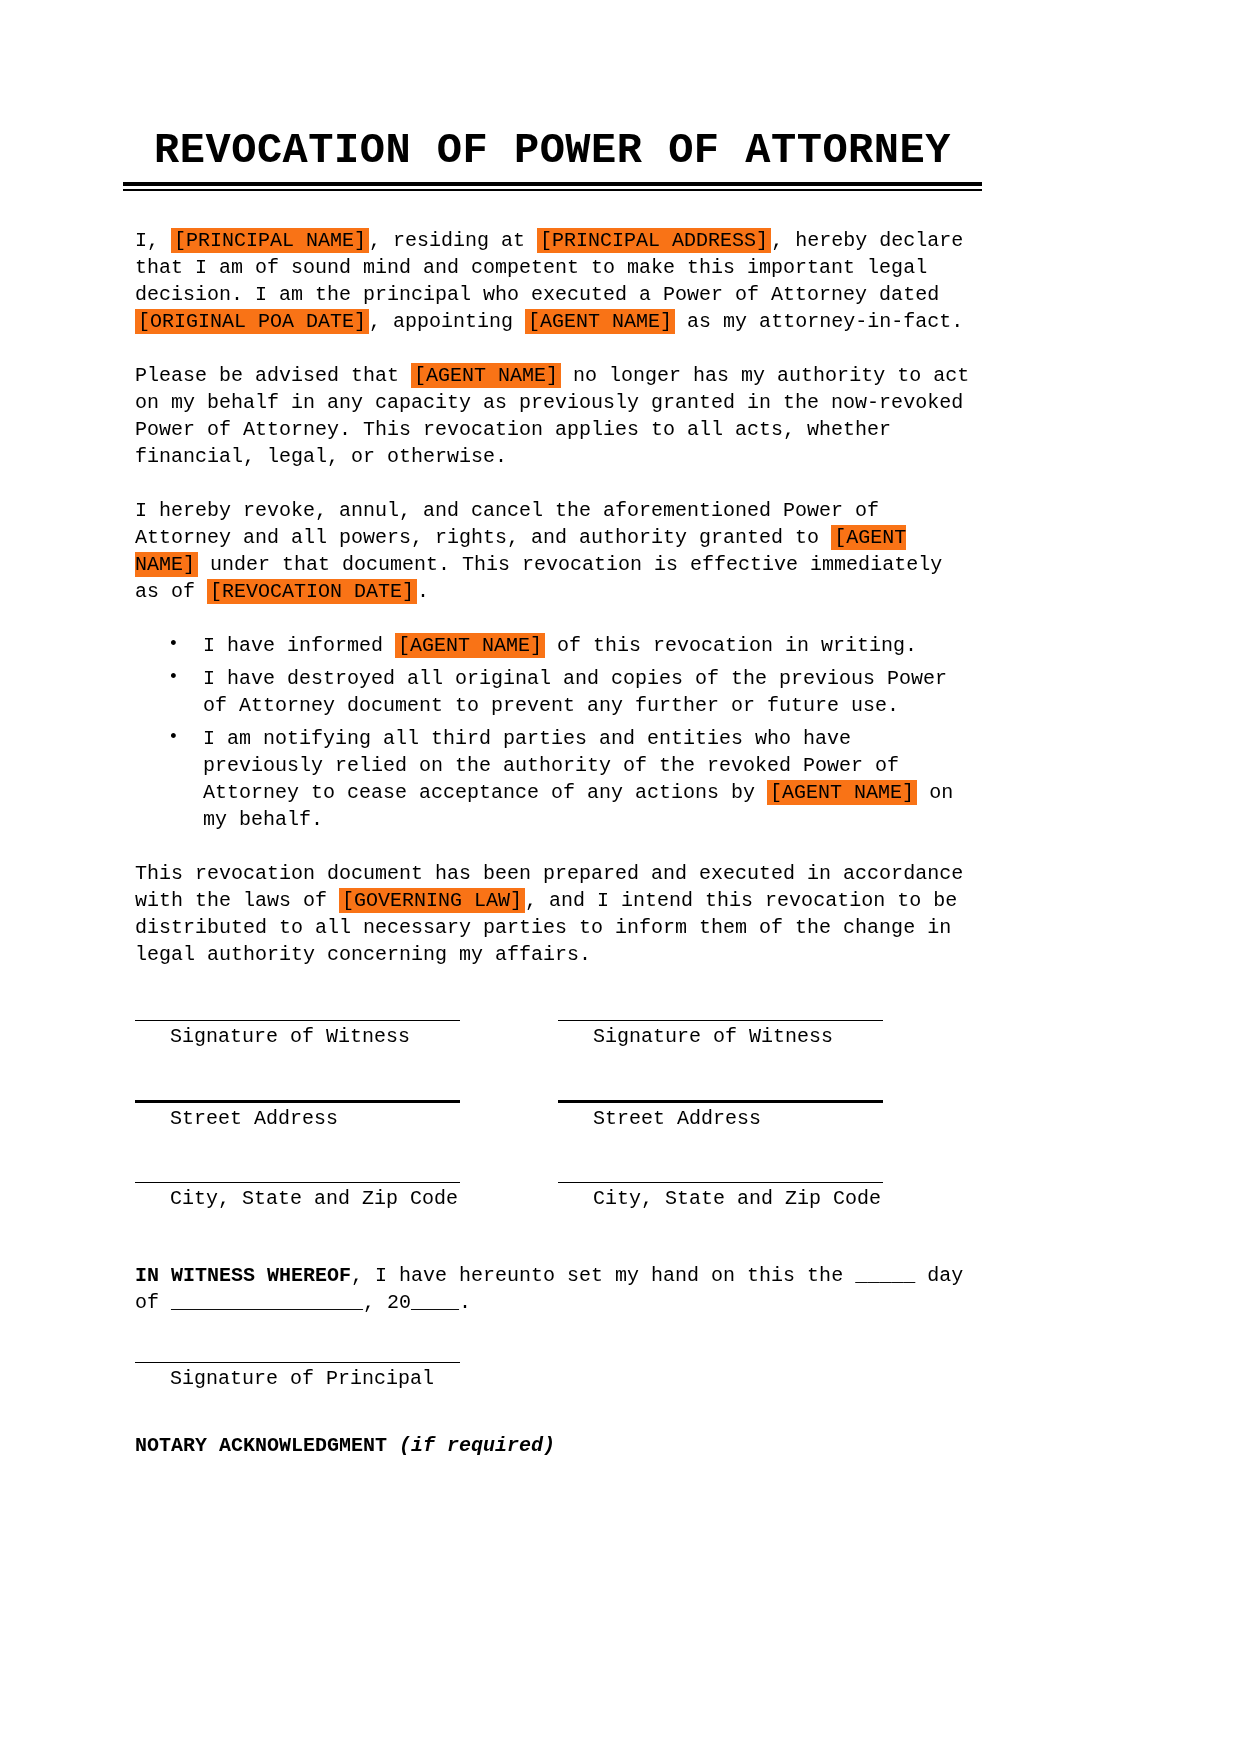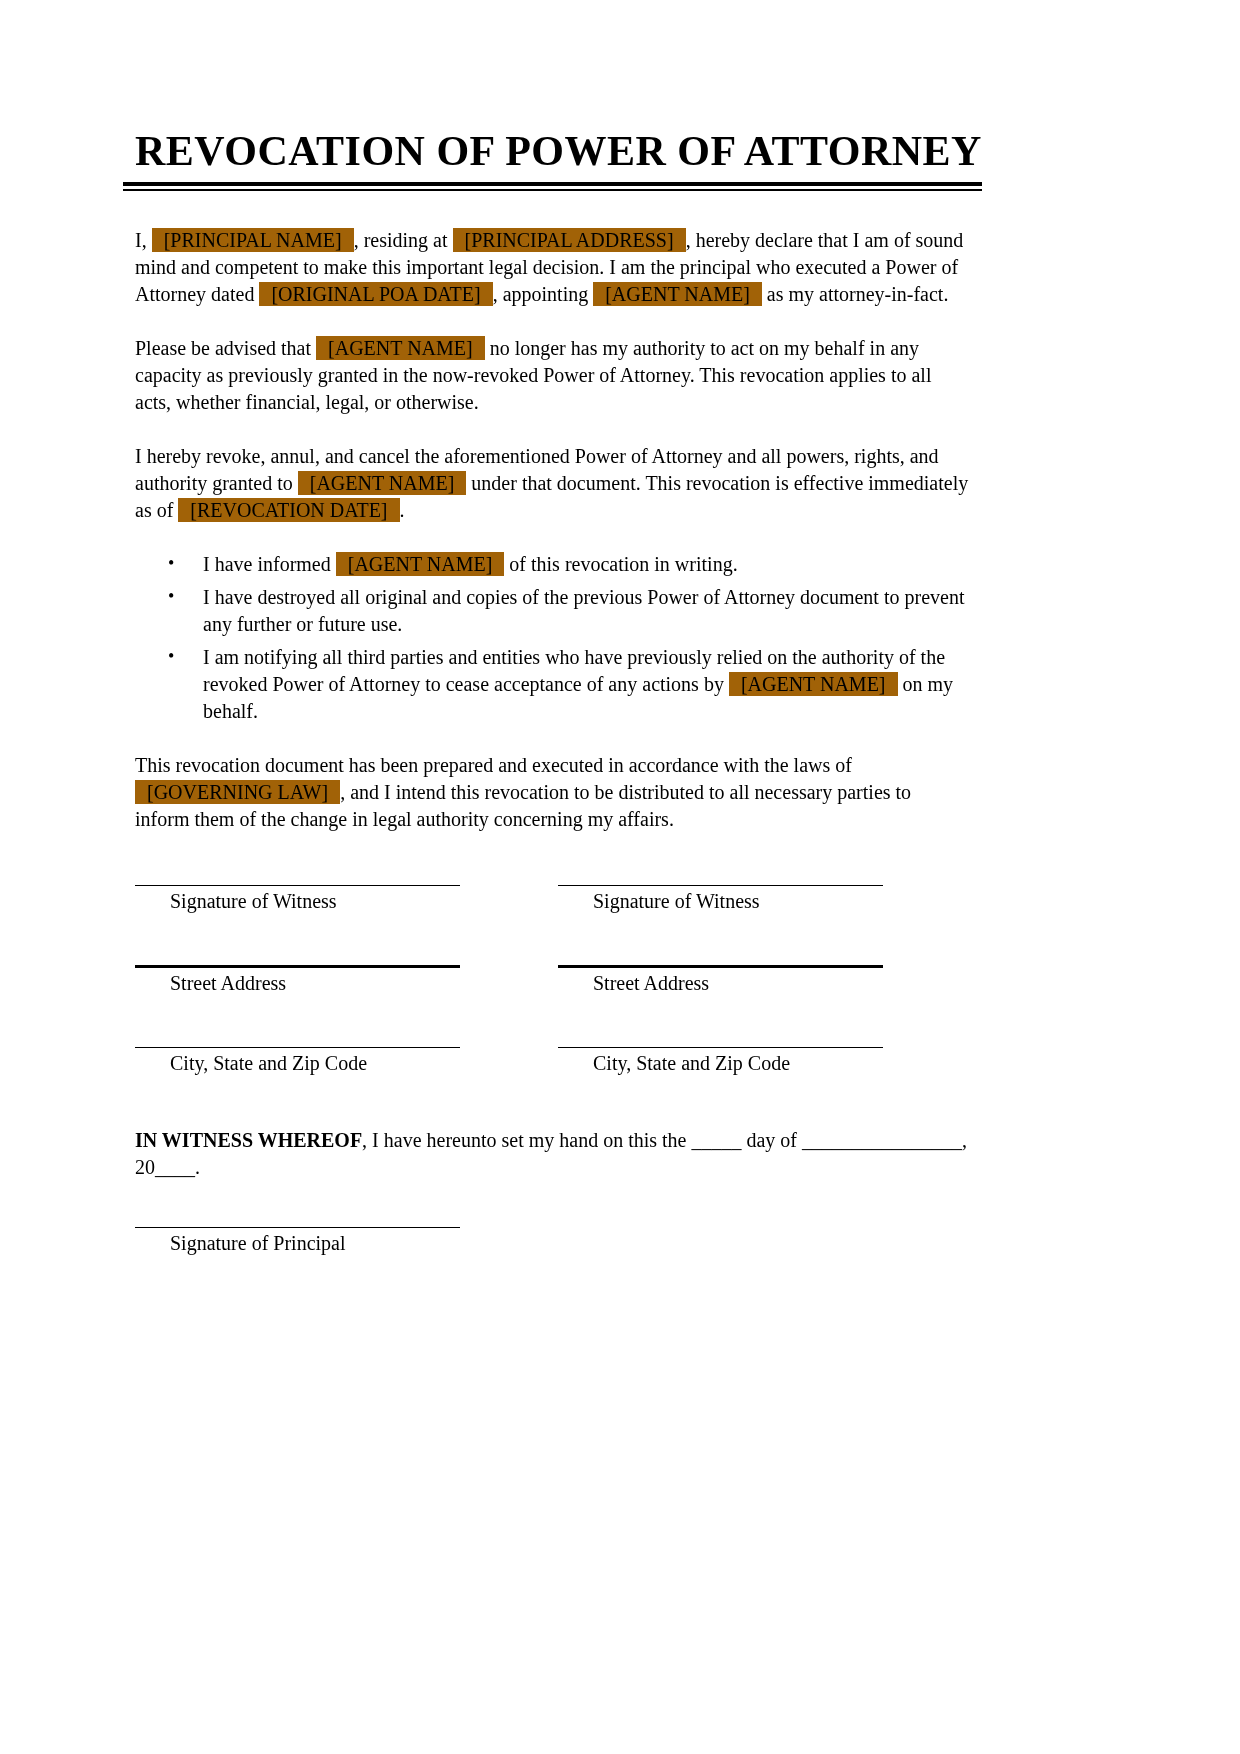--- a/index.html
+++ b/index.html
@@ -4,21 +4,21 @@
 <style>
   * { box-sizing: border-box; }
   html, body { margin: 0; padding: 0; background: #ffffff; }
   .page {
     position: relative;
     width: 1240px;
     height: 1754px;
     margin: 0 auto;
     background: #ffffff;
     color: #000000;
-    font-family: Liberation Serif, serif;
+    font-family: Liberation Mono, monospace;
     font-size: 20px;
     line-height: 1.35;
     padding: 128px 270px 60px 135px;
     overflow: hidden;
   }
   .doc-title {
     font-size: 42px;
     font-weight: bold;
     text-align: center;
     letter-spacing: 0.5px;
@@ -27,21 +27,21 @@
     white-space: nowrap;
   }
   .title-rule-thick { border-top: 4px solid #000; margin: 0 -12px; }
   .title-rule-thin  { border-top: 2px solid #000; margin: 3px -12px 0 -12px; }
 
   p.body-para { margin: 0 0 27px 0; }
   .section-heading {
     font-weight: bold;
     margin: 0 0 27px 0;
   }
-  .hl { background: #a16207; padding: 1px 12px; }
+  .hl { background: #f97316; padding: 1px 3px; }
   .seg-b { font-weight: bold; }
   .seg-i { font-style: italic; }
 
   ul.actions-list {
     list-style: none;
     margin: 0 0 27px 0;
     padding: 0 0 0 33px;
   }
   ul.actions-list li {
     display: flex;
@@ -144,15 +144,16 @@
 
   <p class="witness-para"><span class="seg-b">IN WITNESS WHEREOF</span><span>, I have hereunto set my hand on this the _____ day of ________________, 20____.</span></p>
 
   <div class="principal-block">
     <div class="sig-cell">
       <div class="sig-line-thin"></div>
       <div class="sig-label">Signature of Principal</div>
     </div>
   </div>
 
+  <div class="notary-heading"><span class="seg-b">NOTARY ACKNOWLEDGMENT</span><span> </span><span class="seg-b seg-i">(if required)</span></div>
 
 
 </div>
 
 </body></html>

